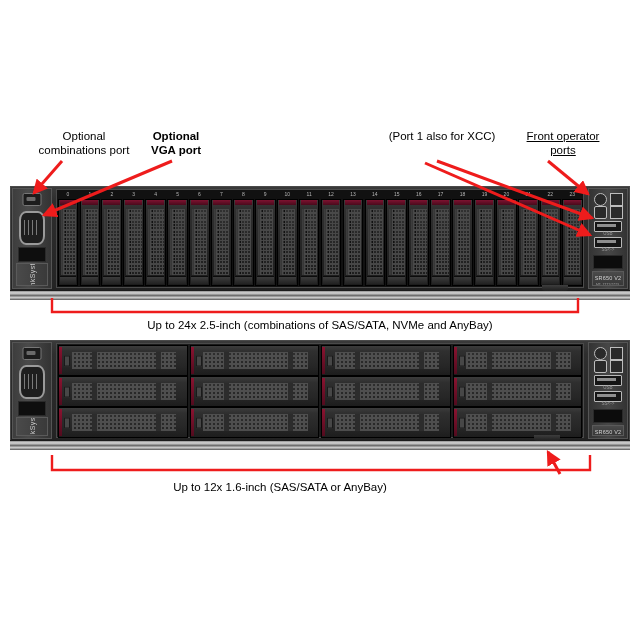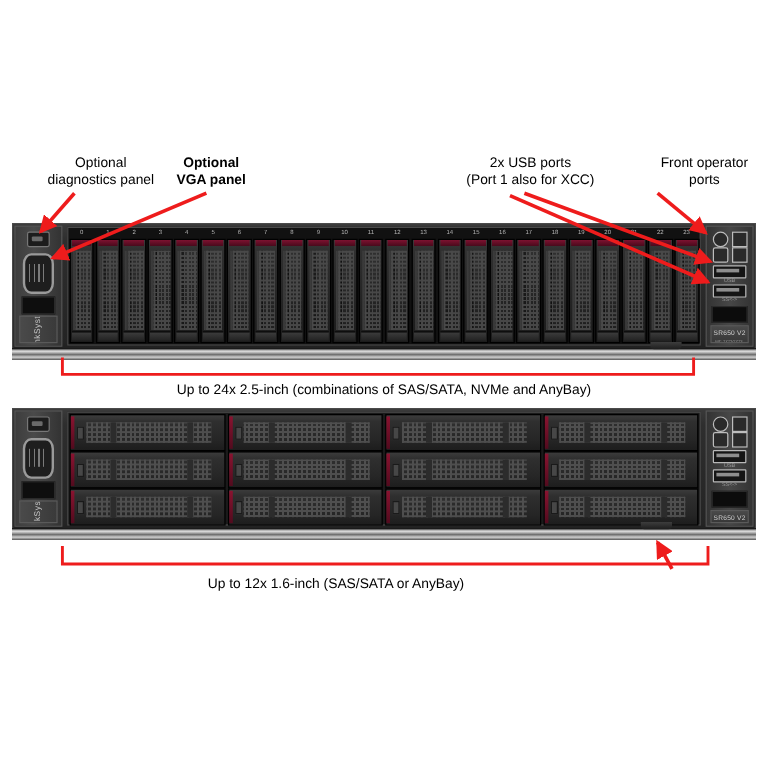--- a/index.html
+++ b/index.html
@@ -220,34 +220,33 @@
     width:4px;height:9px;background:#474747;border:1px solid #1a1a1a;
   }
 </style>
 </head>
 <body>
 
 <div class="stage">
 
   <div class="anno" style="left:36px;top:130px;width:96px;">
     <span>Optional</span>
-    <span>diagnostics panel</span>
+    <span>combinations port</span>
   </div>
 
   <div class="anno" style="left:137px;top:130px;width:78px;font-weight:bold;">
     <span>Optional</span>
-    <span>VGA panel</span>
+    <span>VGA port</span>
   </div>
 
   <div class="anno" style="left:372px;top:130px;width:140px;">
-    <span>2x USB ports</span>
     <span>(Port 1 also for XCC)</span>
   </div>
 
-  <div class="anno" style="left:541px;top:130px;width:92px;">
+  <div class="anno" style="left:517px;top:130px;width:92px;text-decoration:underline;">
     <span>Front operator</span>
     <span>ports</span>
   </div>
 
   <div class="server" style="left:10px;top:186px;width:620px;height:114px;">
     <div class="chassis-body"></div>
 
     <div class="ear-left">
       <div class="port-diag"></div>
       <div class="port-vga"></div>

